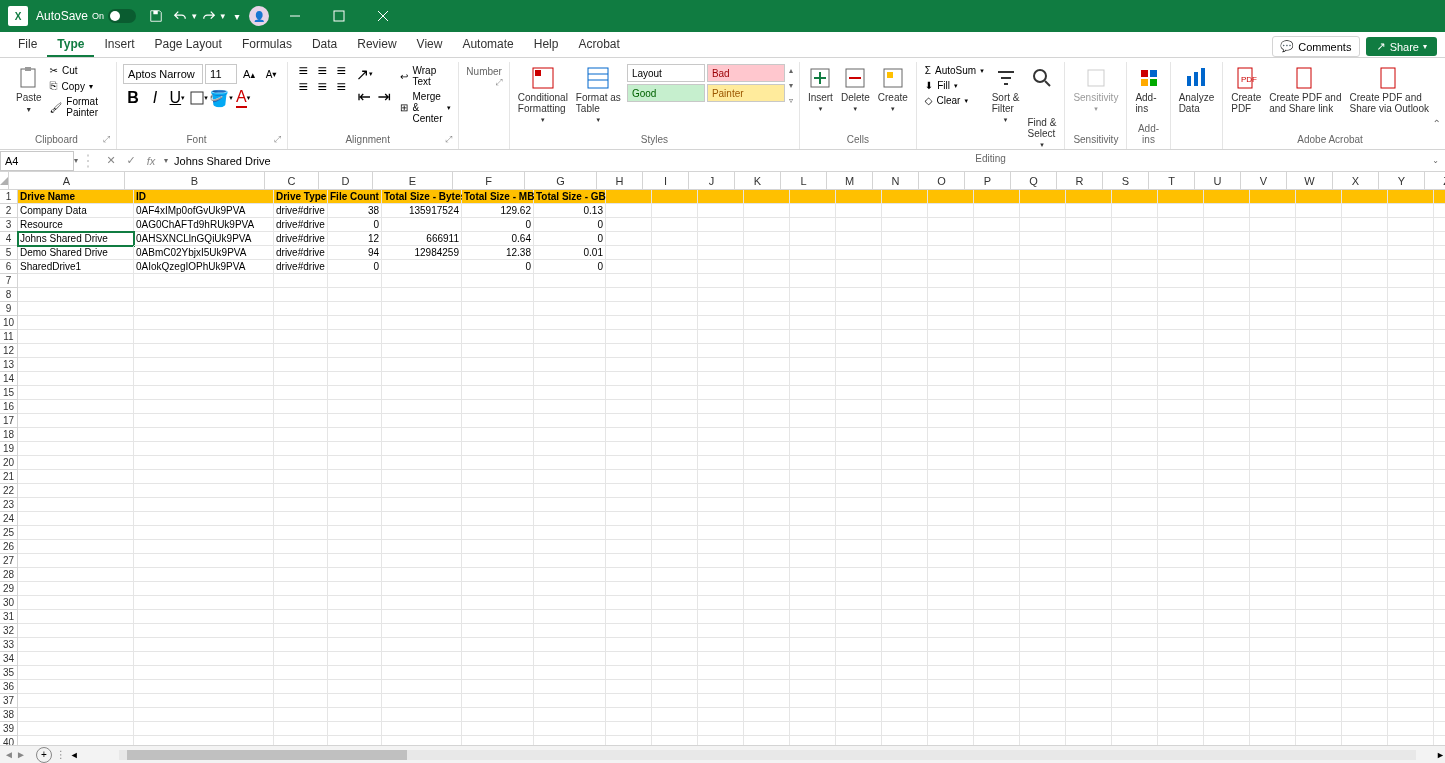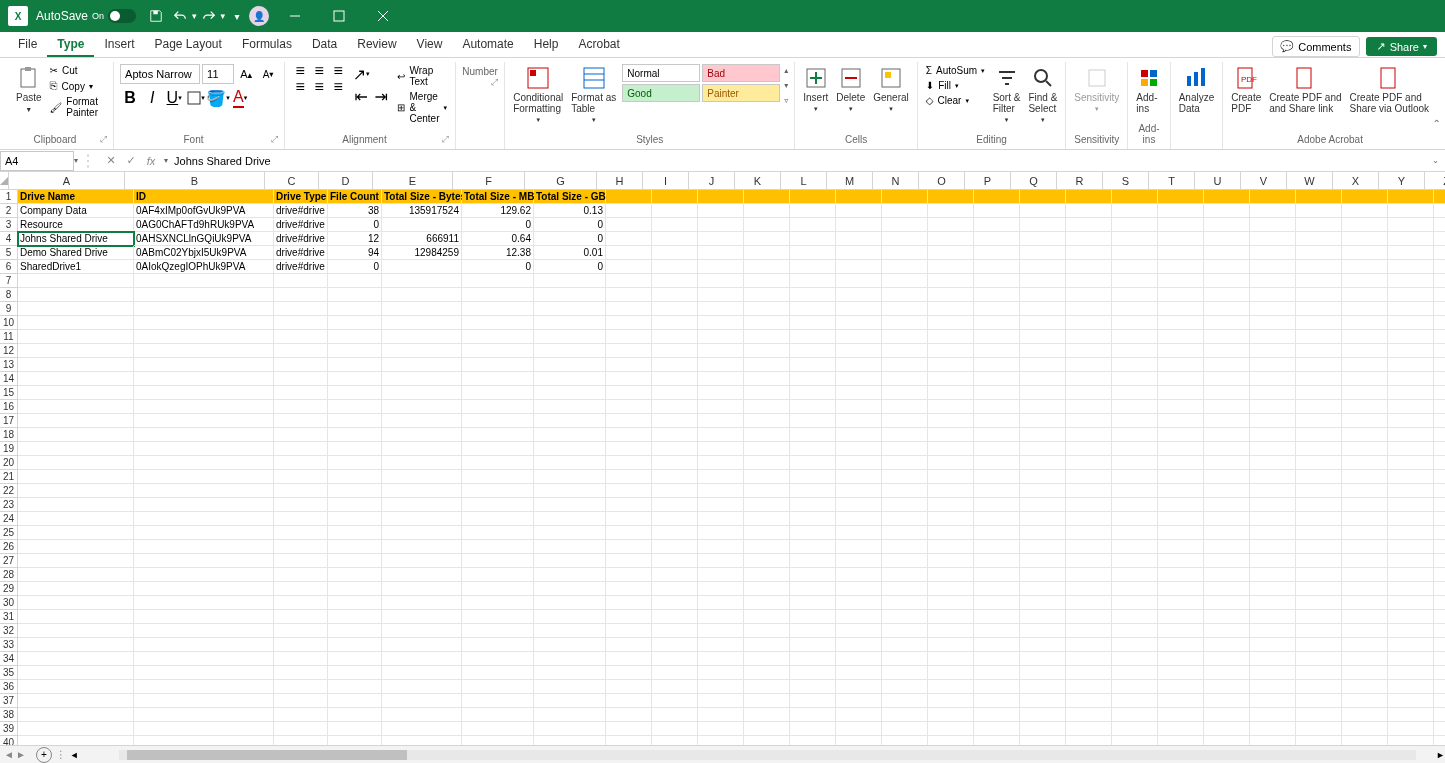--- a/index.html
+++ b/index.html
@@ -277,21 +277,21 @@
           <svg viewBox="0 0 24 24">
             <rect x="2" y="2" width="20" height="20" fill="#fff" stroke="#06c"></rect>
             <line x1="2" y1="8" x2="22" y2="8" stroke="#06c"></line>
             <line x1="2" y1="14" x2="22" y2="14" stroke="#06c"></line>
           </svg>
           <span style="white-space:pre;">Format as
 Table</span>
           <span style="font-size:7px;">▾</span>
         </div>
       <div style="display:grid;grid-template-columns:repeat(2,78px);gap:2px;">
-        <div class="style-cell style-normal">Normal</div>
+        <div class="style-cell style-normal">Layout</div>
         <div class="style-cell style-bad">Bad</div>
         <div class="style-cell style-good">Good</div>
         <div class="style-cell style-neutral">Painter</div>
       </div>
       <div style="display:flex;flex-direction:column;font-size:8px;color:#666;gap:6px;padding-top:2px;">
         <span>▴</span>
         <span>▾</span>
         <span>▿</span>
       </div>
     </div>
@@ -315,21 +315,21 @@
             <line x1="6" y1="12" x2="18" y2="12" stroke="#c00" stroke-width="2"></line>
           </svg>
           <span>Delete</span>
           <span style="font-size:7px;">▾</span>
         </div>
       <div class="vbtn">
           <svg viewBox="0 0 24 24">
             <rect x="3" y="3" width="18" height="18" fill="#fff" stroke="#666"></rect>
             <rect x="6" y="6" width="6" height="6" fill="#ffc000"></rect>
           </svg>
-          <span>General</span>
+          <span>Create</span>
           <span style="font-size:7px;">▾</span>
         </div>
     </div>
     <div class="rgroup-label"><span>Cells</span></div>
   </div>
 
   <div class="rgroup">
     <div class="rgroup-content">
       <div class="small-row">
         <div class="srow-item">
@@ -354,21 +354,21 @@
           </svg>
           <span style="white-space:pre;">Sort &amp;
 Filter</span>
           <span style="font-size:7px;">▾</span>
         </div>
       <div class="vbtn">
           <svg viewBox="0 0 24 24">
             <circle cx="10" cy="10" r="6" fill="none" stroke="#333" stroke-width="2"></circle>
             <line x1="15" y1="15" x2="20" y2="20" stroke="#333" stroke-width="2"></line>
           </svg>
-          <span style="white-space:pre;">Find &amp;
+          <span style="white-space:pre;margin-top:25px;">Find &amp;
 Select</span>
           <span style="font-size:7px;">▾</span>
         </div>
     </div>
     <div class="rgroup-label"><span>Editing</span></div>
   </div>
 
   <div class="rgroup">
     <div class="rgroup-content">
         <div class="vbtn" style="opacity:.5;">

